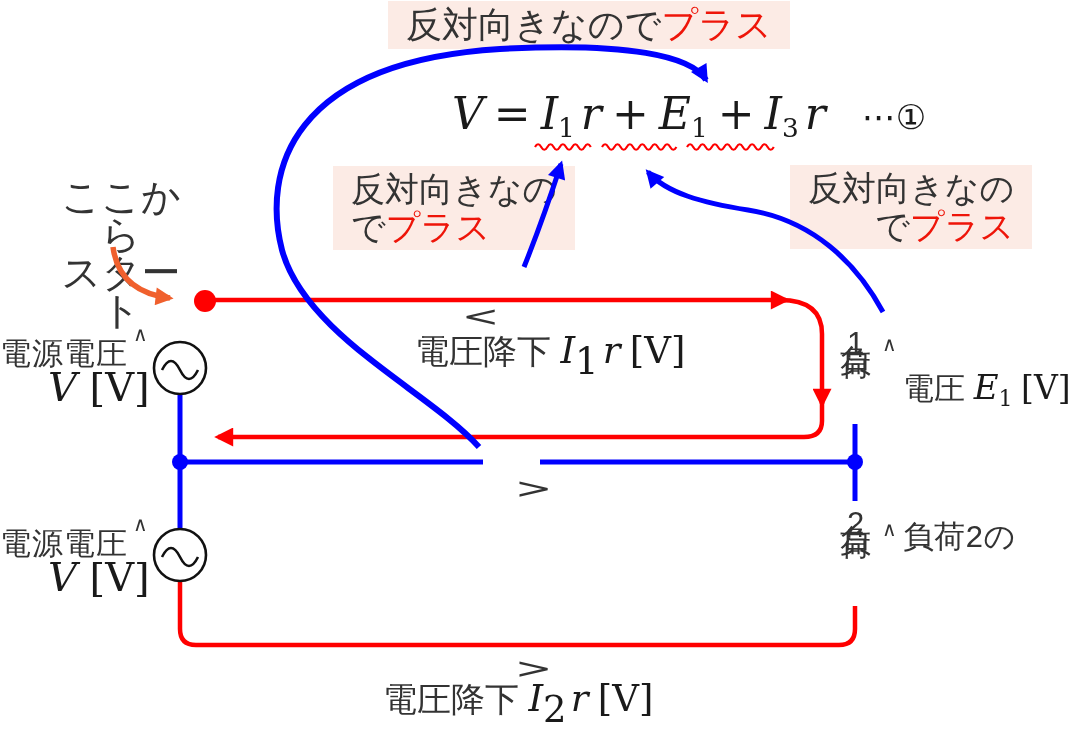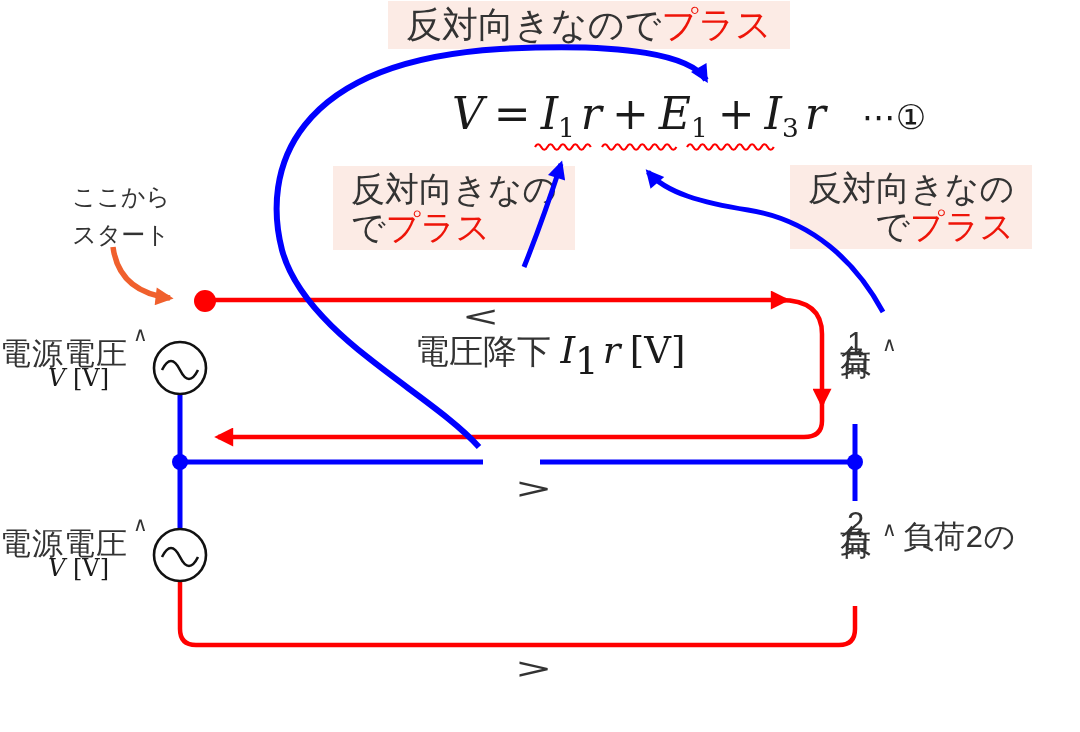--- a/index.html
+++ b/index.html
@@ -10,23 +10,23 @@
   .pinkbox{background:#fcebe5;padding:4px 18px;line-height:1.12;}
   .hl-red{color:#ee1509;}
   .math{font-family:"DejaVu Serif","Liberation Serif",serif;color:#1a1a1a;}
   .it{font-style:italic;}
   .sub{font-size:0.6em;position:relative;top:0.30em;font-style:normal;}
   .op{margin:0 10px;font-style:normal;}
   .eq{display:flex;align-items:baseline;font-size:44px;}
   .eq .ref{font-family:"DejaVu Sans",sans-serif;font-size:34px;margin-left:36px;color:#1a1a1a;}
   .callout{font-size:34px;}
   .toplabel{font-size:36px;}
-  .startlabel{font-size:24px;line-height:38px;width:150px;text-align:center;}
+  .startlabel{font-size:39px;line-height:38px;width:150px;text-align:center;}
   .psuname{font-size:31px;letter-spacing:1px;}
-  .psuval{font-size:24px;}
+  .psuval{font-size:40px;}
   .caret{font-size:20px;color:#333;}
   .vload{writing-mode:vertical-rl;text-orientation:upright;font-size:31px;line-height:36px;letter-spacing:3px;color:#333;}
   .loaddesc{font-size:31px;}
   .drop{font-size:34px;white-space:nowrap;}
   .drop .math{font-size:37px;}
   .dir{font-size:30px;color:#333;transform:scale(1.5,0.95);transform-origin:center;font-family:"DejaVu Sans",sans-serif;}
   .unit{font-style:normal;}
   svg.overlay{position:absolute;left:0;top:0;z-index:5;pointer-events:none;}
   .txt{z-index:2;}
 </style>
@@ -79,35 +79,45 @@
 
   <div class="abs txt jp psuname" style="left:0px;top:523px;">電源電圧</div>
   <div class="abs txt caret" style="left:133px;top:512px;">∧</div>
   <div class="abs txt math psuval" style="left:48px;top:554px;">
     <span class="it">V</span>
     <span class="unit">[V]</span>
   </div>
 
   <div class="abs txt vload" style="left:837px;top:320px;">負荷1</div>
   <div class="abs txt caret" style="left:882px;top:332px;">∧</div>
+  <div class="abs txt jp loaddesc" style="left:903px;top:367px;white-space:nowrap;">
+    <span>電圧</span>
+    <span class="math it" style="font-size:34px;">E</span><span class="math sub" style="font-size:22px;">1</span>
+    <span class="math unit" style="font-size:33px;">[V]</span>
+  </div>
 
   <div class="abs txt vload" style="left:837px;top:500px;">負荷2</div>
   <div class="abs txt caret" style="left:882px;top:517px;">∧</div>
   <div class="abs txt jp loaddesc" style="left:903px;top:516px;font-family:Liberation Mono, monospace;">負荷2の</div>
 
   <div class="abs txt dir" style="left:468px;top:299px;">&lt;</div>
   <div class="abs txt drop" style="left:383px;top:329px;margin-left:32px;">
     <span class="jp">電圧降下</span>
     <span class="math it">I</span><span class="math sub">1</span><span class="math it" style="margin-left:4px;">r</span>
     <span class="math unit">[V]</span>
   </div>
 
   <div class="abs txt dir" style="left:521px;top:471px;">&gt;</div>
 
   <div class="abs txt dir" style="left:521px;top:651px;">&gt;</div>
+  <div class="abs txt drop" style="left:383px;top:677px;">
+    <span class="jp">電圧降下</span>
+    <span class="math it">I</span><span class="math sub">2</span><span class="math it" style="margin-left:4px;">r</span>
+    <span class="math unit">[V]</span>
+  </div>
 
   <svg class="overlay" width="1080" height="732" viewBox="0 0 1080 732">
     <defs>
       <marker id="arrR" viewBox="0 0 10 10" refX="8" refY="5" markerWidth="22" markerHeight="19" orient="auto" markerUnits="userSpaceOnUse">
           <path d="M0,0 L10,5 L0,10 z" fill="#ff0000"></path>
         </marker>
       <marker id="arrB" viewBox="0 0 10 10" refX="8" refY="5" markerWidth="21" markerHeight="18" orient="auto" markerUnits="userSpaceOnUse">
           <path d="M0,0 L10,5 L0,10 z" fill="#0000ff"></path>
         </marker>
       <marker id="arrO" viewBox="0 0 10 10" refX="8" refY="5" markerWidth="20" markerHeight="18" orient="auto" markerUnits="userSpaceOnUse">

